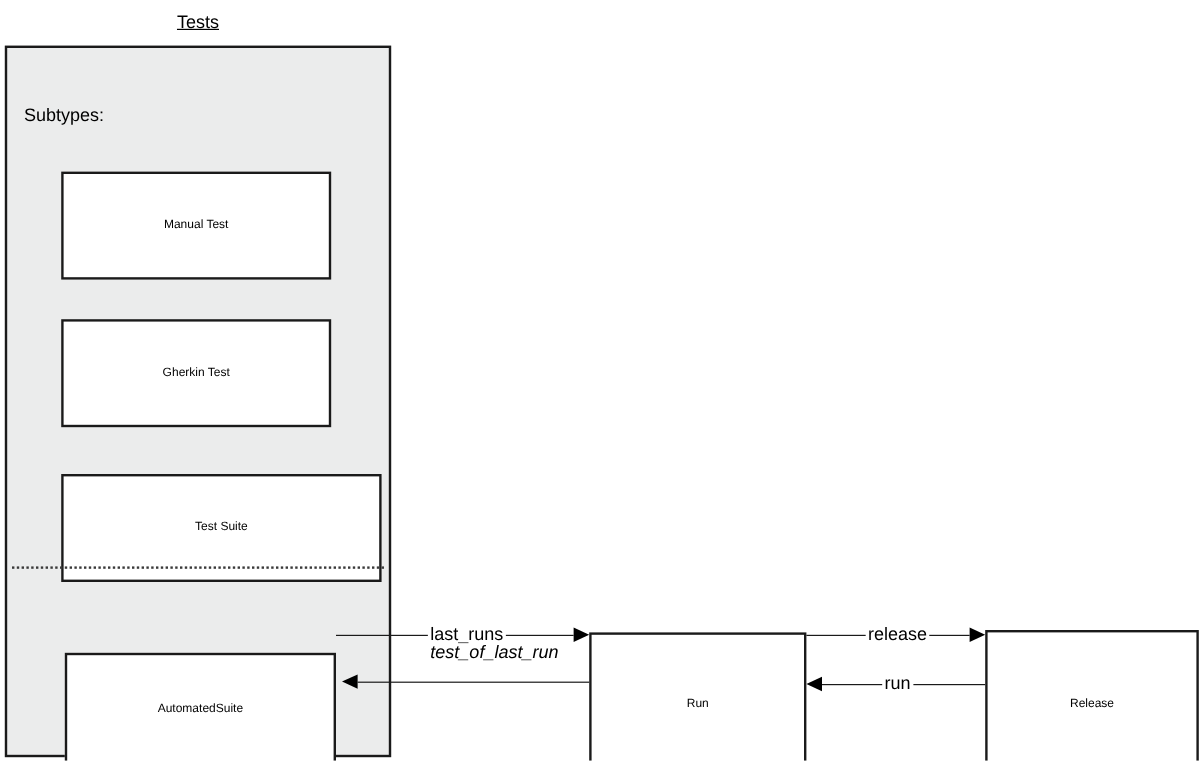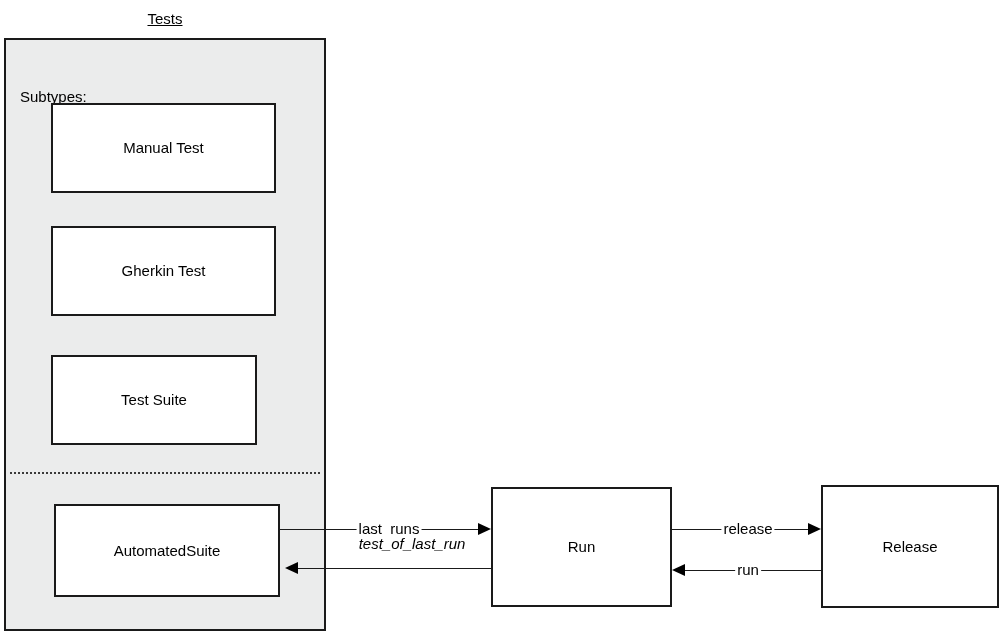--- a/index.html
+++ b/index.html
@@ -22,23 +22,24 @@
   
   .node-box {
     position: absolute;
     background: #ffffff;
     border: 2px solid #1a1a1a;
     box-sizing: border-box;
     display: flex;
     align-items: center;
     justify-content: center;
     text-align: center;
-    font-size: 15px;
+    font-size: 10px;
     line-height: 20px;
     color: #000000;
+    margin-top: 40px;
   }
   .group-box {
     position: absolute;
     background: #ebecec;
     border: 2px solid #1a1a1a;
     box-sizing: border-box;
   }
   .group-title {
     position: absolute;
     font-size: 15px;
@@ -101,21 +102,21 @@
   <div class="group-label" style="left:20px; top:70px;margin-top:18px;">Subtypes:</div>
 
   <div class="node-box" style="left:51px; top:103px; width:225px; height:90px;">
     <span>Manual Test</span>
   </div>
 
   <div class="node-box" style="left:51px; top:226px; width:225px; height:90px;text-align:center;">
     <span>Gherkin Test</span>
   </div>
 
-  <div class="node-box" style="left:51px; top:355px; width:206px; height:90px;">
+  <div class="node-box" style="left:51px; top:355px; width:267px; height:90px;">
     <span>Test Suite</span>
   </div>
 
   <div class="divider-dotted" style="left:10px; top:472px; width:310px;"></div>
 
   <div class="node-box" style="left:54px; top:504px; width:226px; height:93px; ">
     <span>Automated</span>
     <span>Suite</span>
   </div>
 

